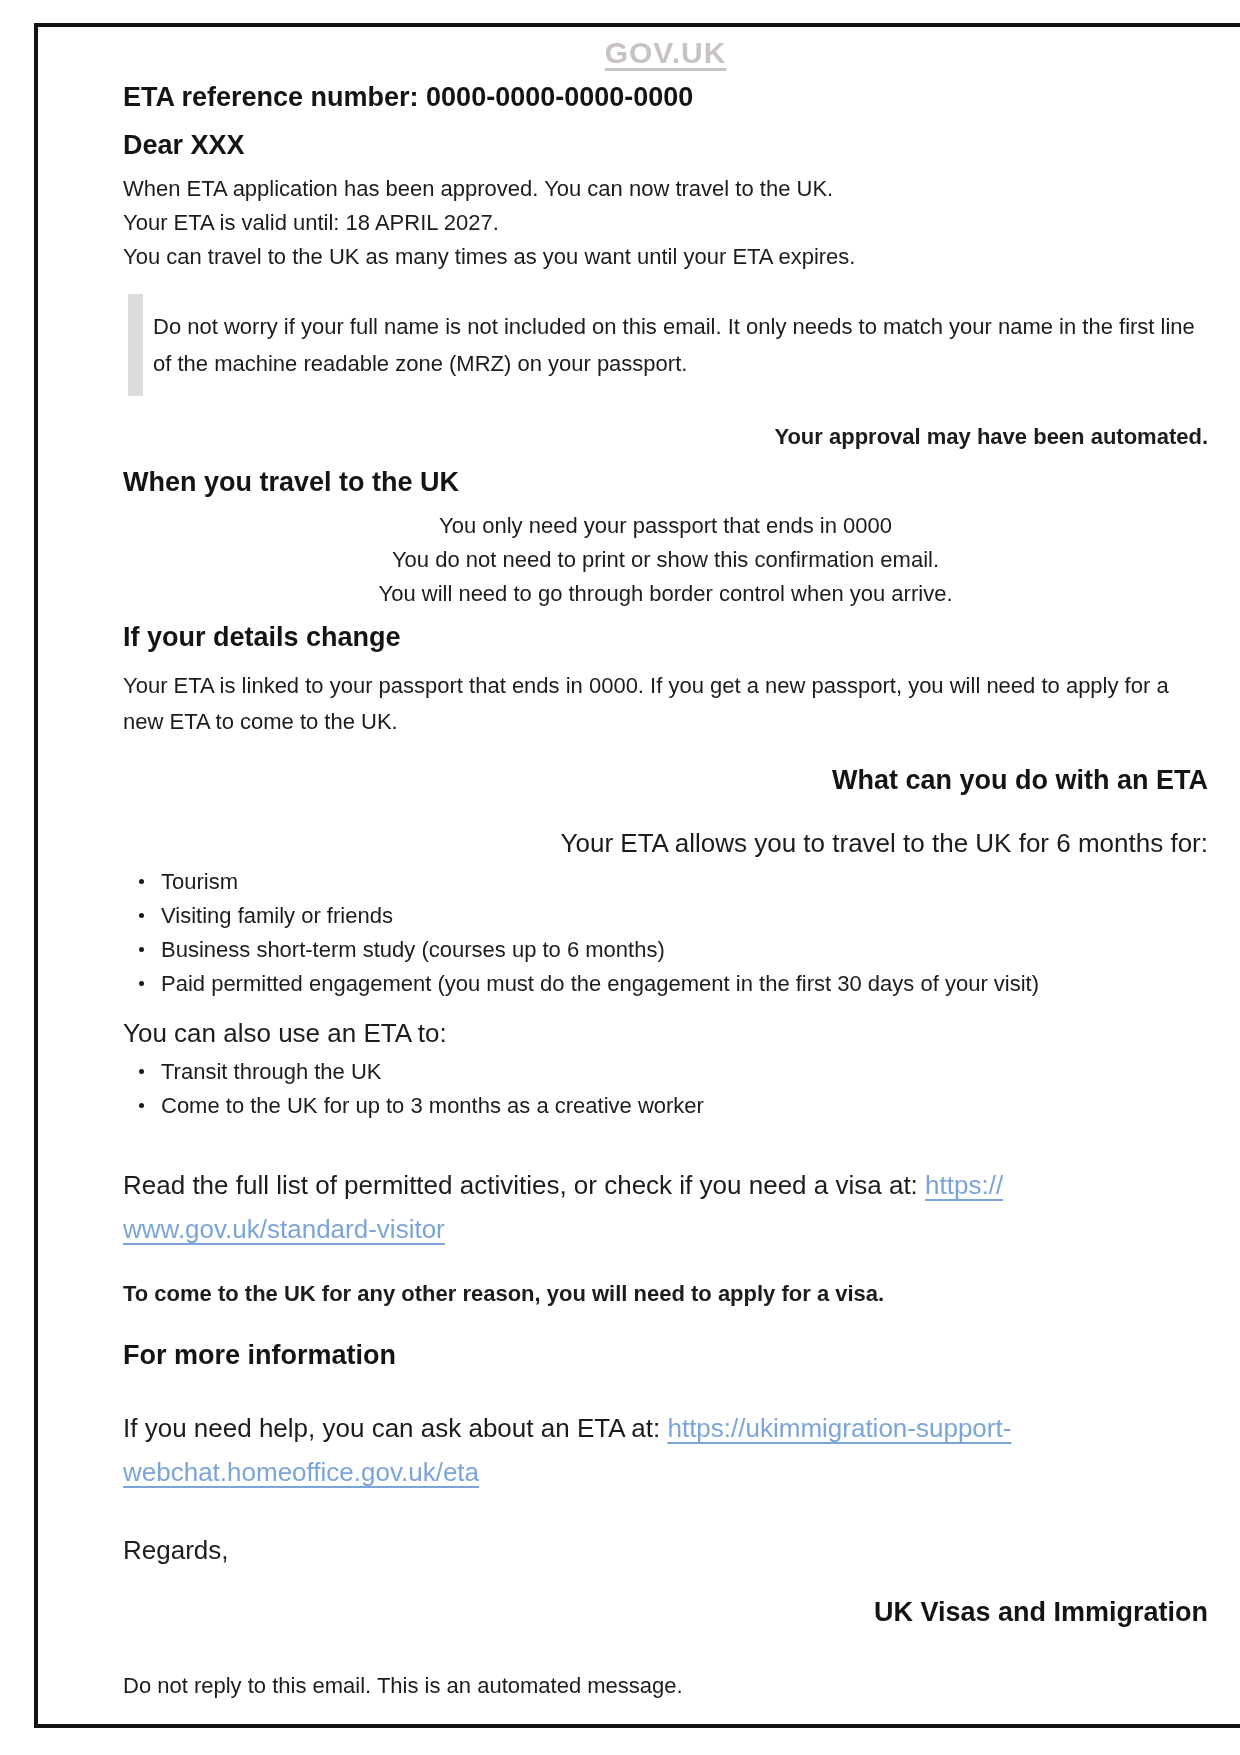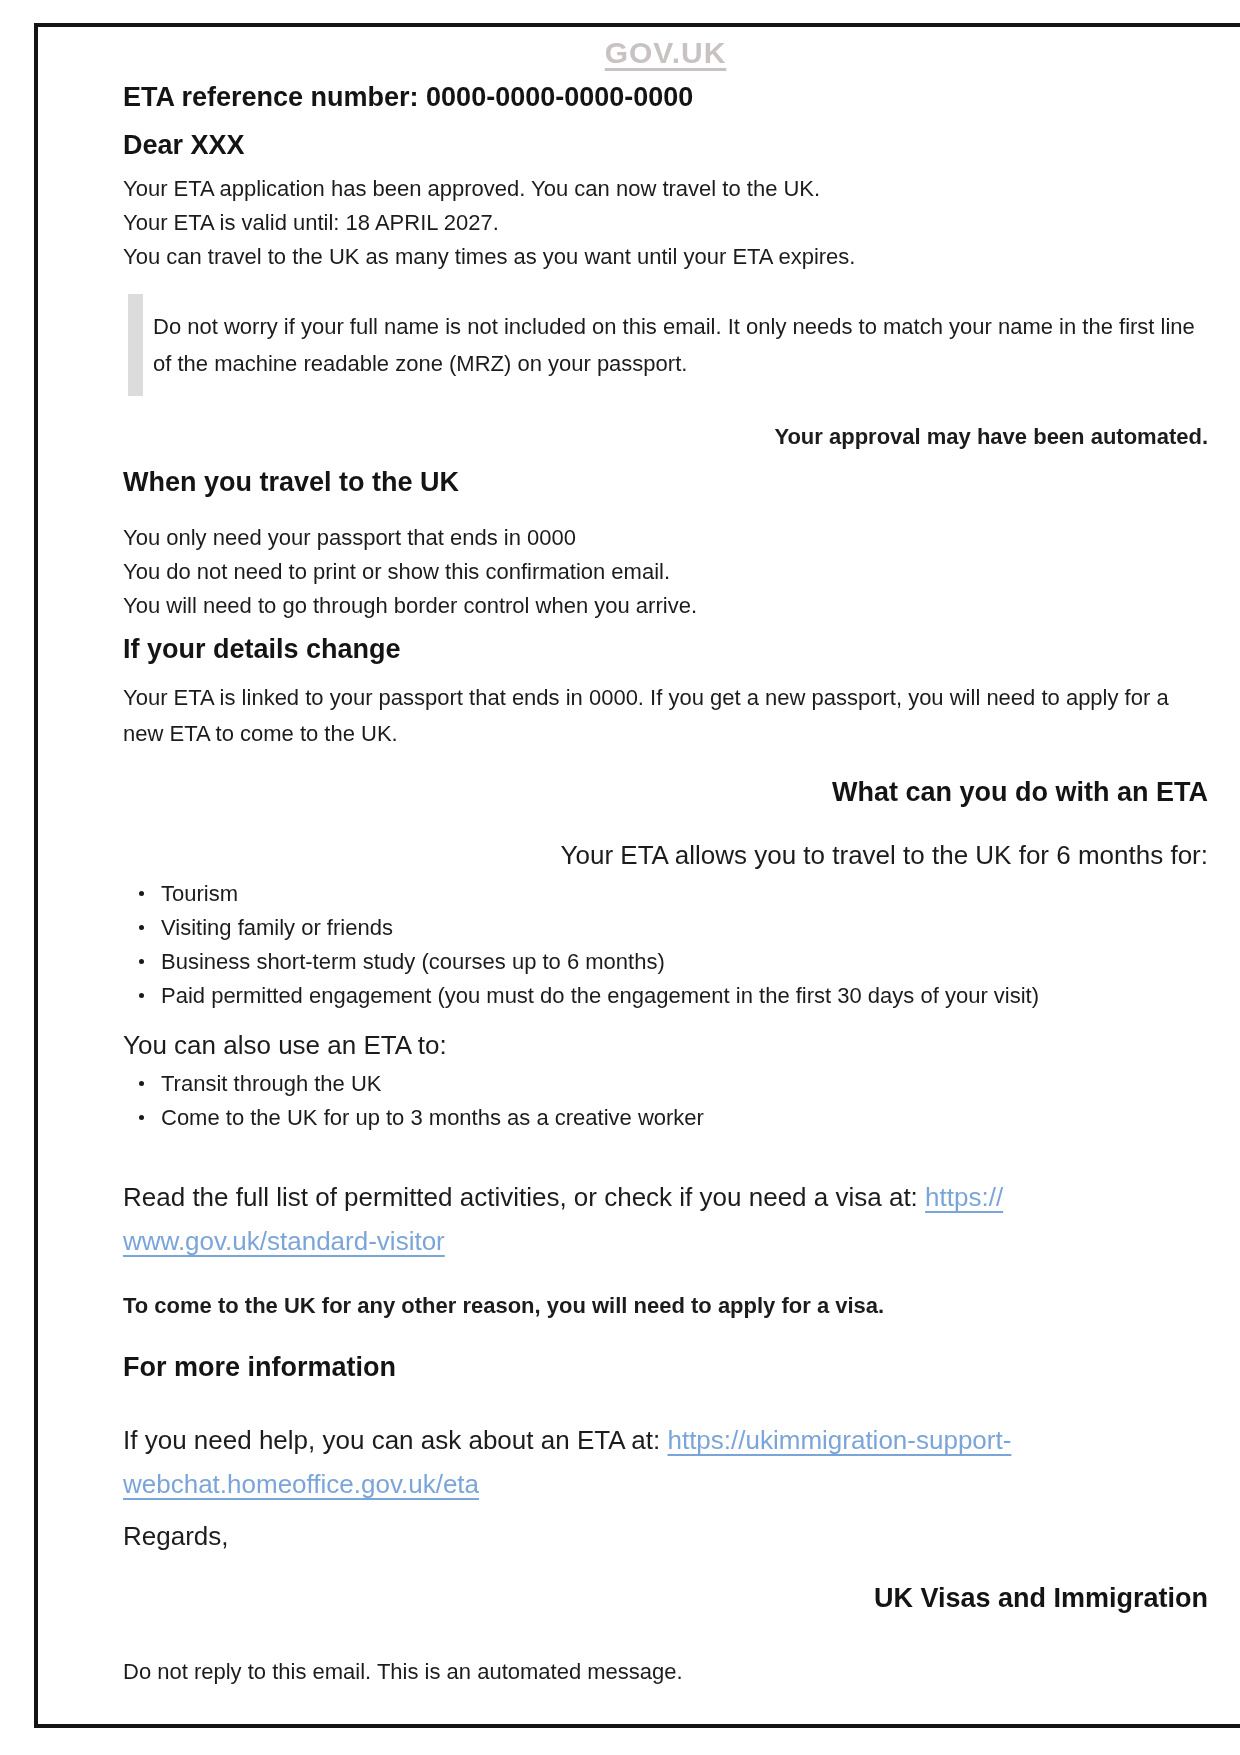--- a/index.html
+++ b/index.html
@@ -92,40 +92,40 @@
   a.doclink {
     color: #7ba5d9;
     text-decoration: underline;
     text-decoration-thickness: 2px;
     text-underline-offset: 5px;
   }
   
   .mt4  { margin-top: 4px; }  .mt10 { margin-top: 10px; }
   .mt12 { margin-top: 12px; } .mt14 { margin-top: 14px; }
   .mt15 { margin-top: 15px; } .mt16 { margin-top: 10px; }
-  .mt18 { margin-top: 8px; }
-  .mt22 { margin-top: 22px; } .mt24 { margin-top: 24px; text-align: right; }
+  .mt18 { margin-top: 34px; }
+  .mt22 { margin-top: 10px; text-align: center; } .mt24 { margin-top: 24px; text-align: right; }
   .mt26 { margin-top: 26px; } .mt28 { margin-top: 28px; }
   .mt30 { margin-top: 40px; } .mt34 { margin-top: 34px; }
 </style>
 </head>
 <body>
 
 <div class="page">
 
   <div class="govuk">
     <a href="#">GOV.UK</a>
   </div>
 
   <h1 class="mt16">ETA reference number: 0000-0000-0000-0000</h1>
 
   <h1 class="mt15">Dear XXX</h1>
 
   <p class="body mt10">
-    <span class="line">Your ETA application has been approved. You can now travel to the UK.</span>
+    <span class="line">When ETA application has been approved. You can now travel to the UK.</span>
     <span class="line">Your ETA is valid until: 18 APRIL 2027.</span>
     <span class="line">You can travel to the UK as many times as you want until your ETA expires.</span>
   </p>
 
   <div class="quote">Do not worry if your full name is not included on this email. It only needs to match your name in the first line of the machine readable zone (MRZ) on your passport.</div>
 
   <p class="body strong mt24">Your approval may have been automated.</p>
 
   <h2 class="mt12">When you travel to the UK</h2>
 

